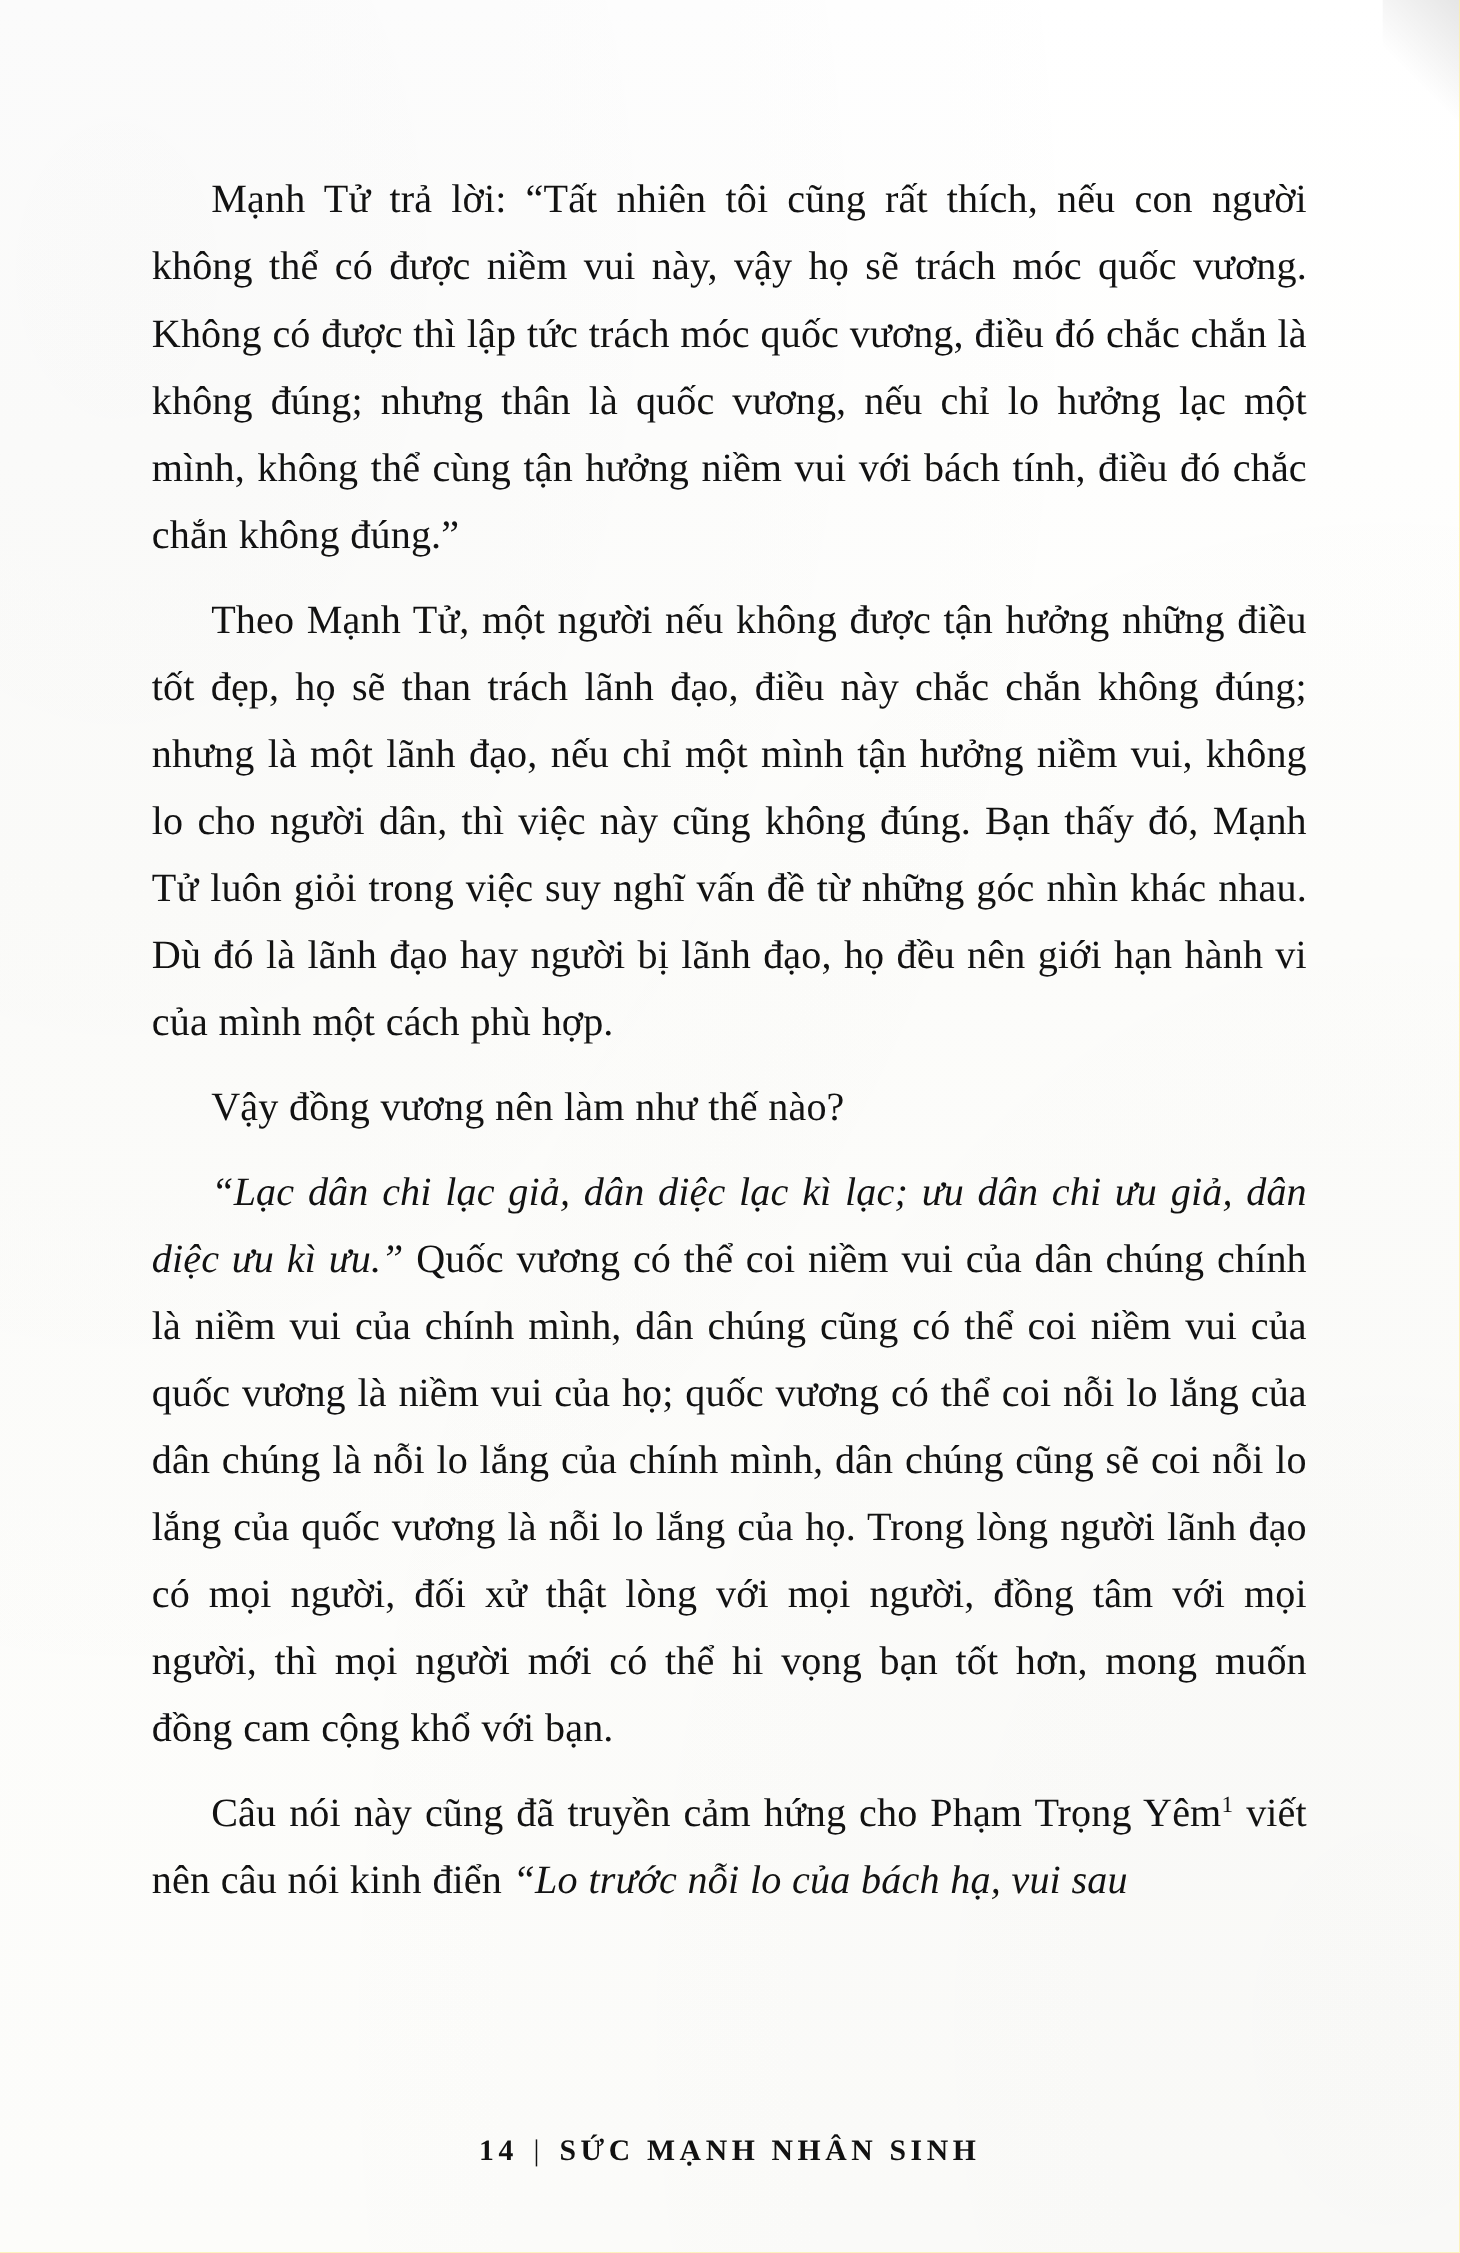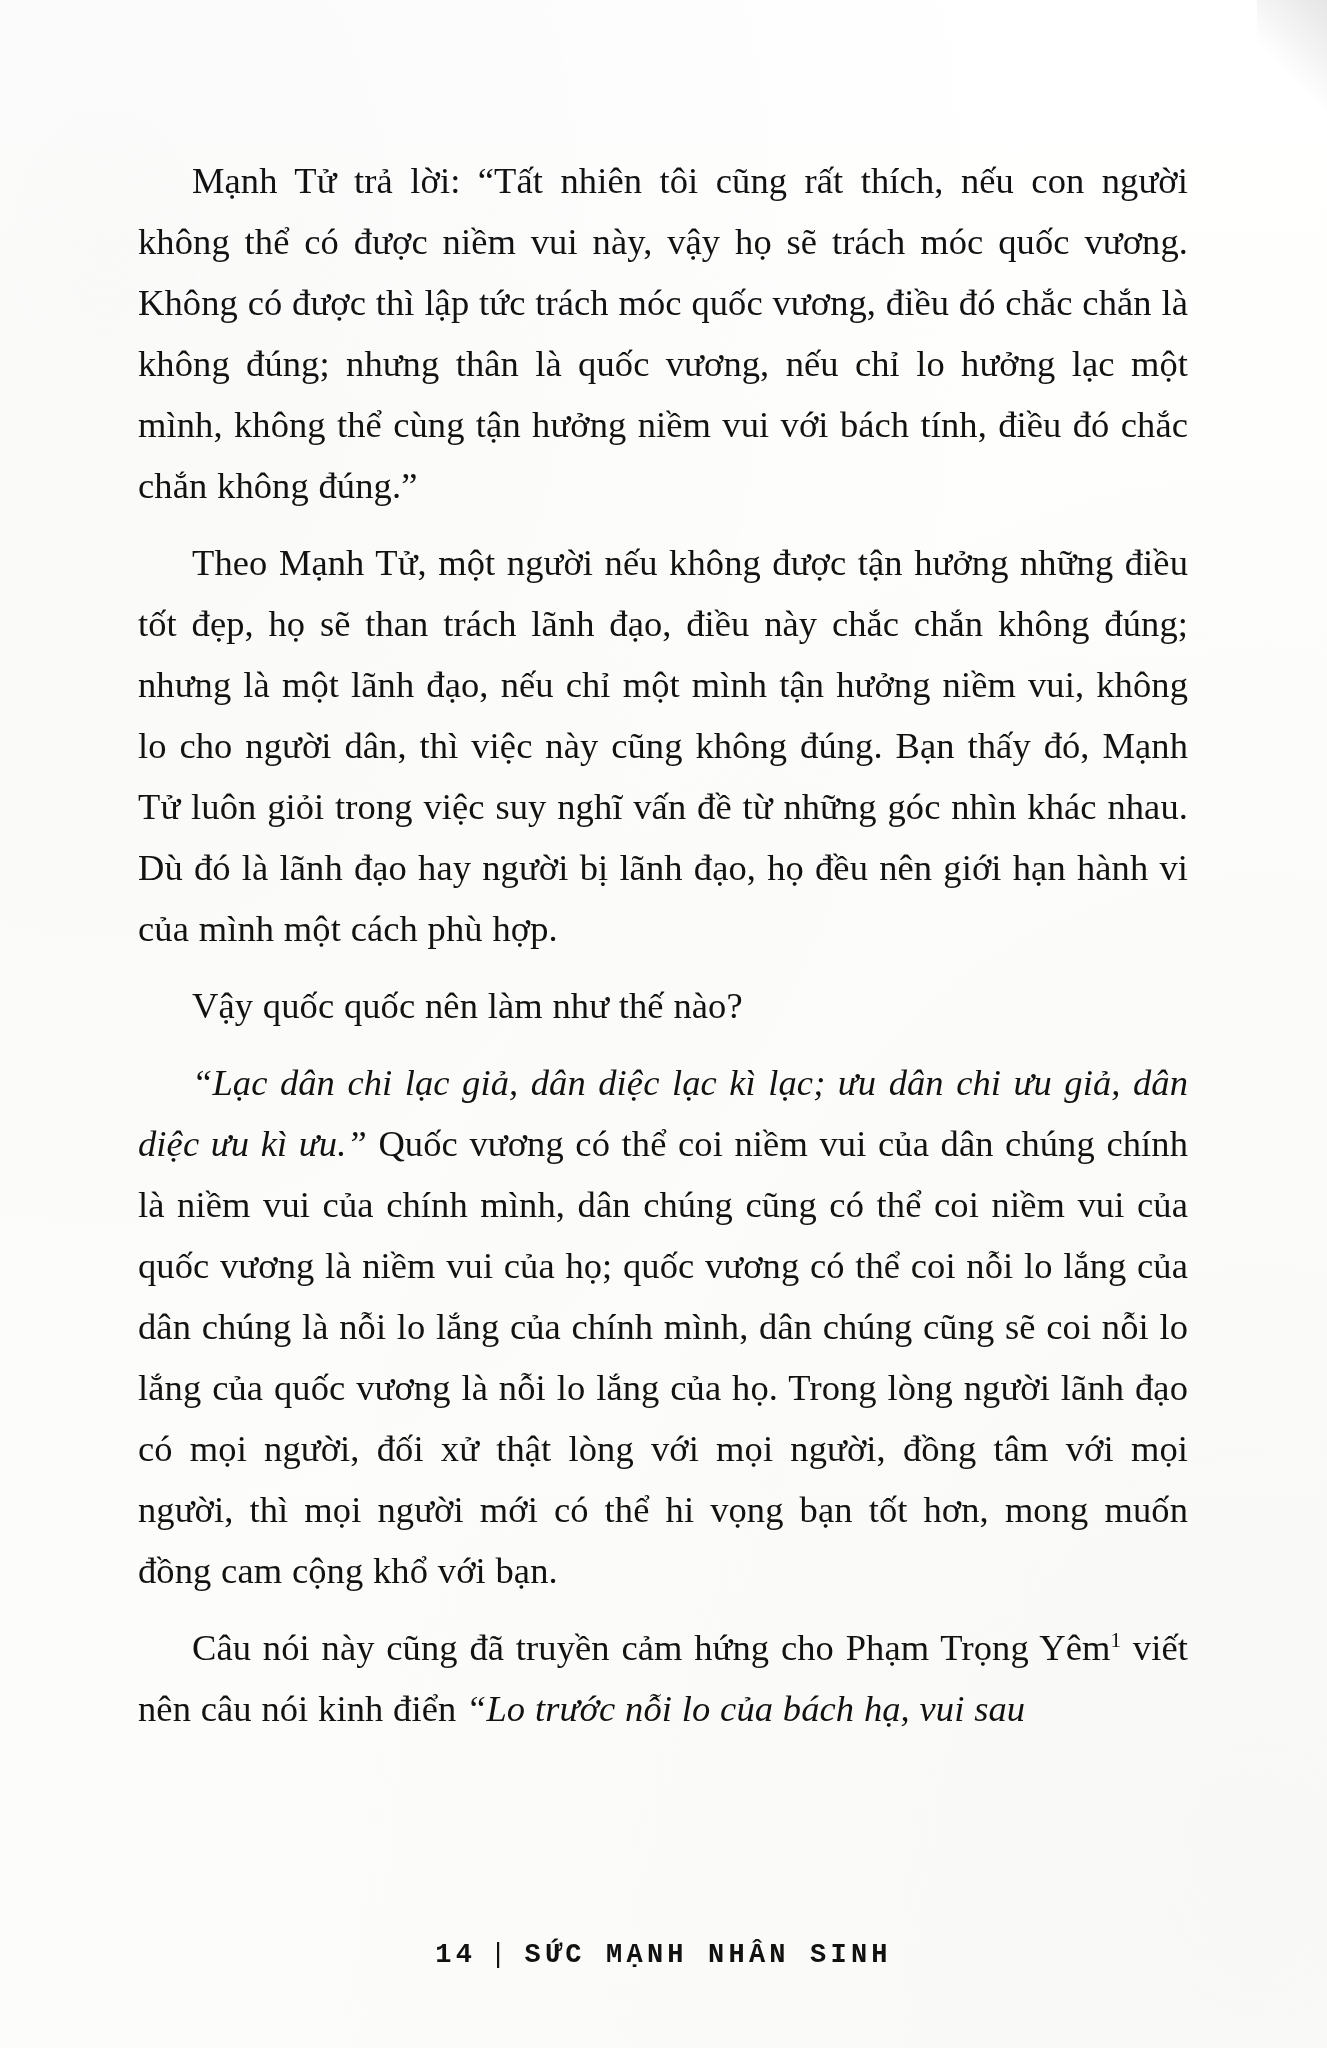--- a/index.html
+++ b/index.html
@@ -111,21 +111,21 @@
     line-height: 0;
   }
 
   
   .page-footer {
     position: absolute;
     left: 0;
     right: 0;
     top: 1940px;
     text-align: center;
-    font-family: Liberation Mono, monospace;
+    font-family: Liberation Serif, serif;
     font-weight: 700;
     font-size: 27px;
     letter-spacing: 4.2px;
     color: #111111;
   }
 
   .page-footer .sep {
     display: inline-block;
     padding: 0 14px;
     font-weight: 400;
@@ -137,21 +137,21 @@
 <div class="page">
   <div class="paper-texture"></div>
   <div class="corner-curl"></div>
 
   <div class="content">
 
     <p class="body-text indent para-gap">Mạnh Tử trả lời: “Tất nhiên tôi cũng rất thích, nếu con người không thể có được niềm vui này, vậy họ sẽ trách móc quốc vương. Không có được thì lập tức trách móc quốc vương, điều đó chắc chắn là không đúng; nhưng thân là quốc vương, nếu chỉ lo hưởng lạc một mình, không thể cùng tận hưởng niềm vui với bách tính, điều đó chắc chắn không đúng.”</p>
 
     <p class="body-text indent para-gap">Theo Mạnh Tử, một người nếu không được tận hưởng những điều tốt đẹp, họ sẽ than trách lãnh đạo, điều này chắc chắn không đúng; nhưng là một lãnh đạo, nếu chỉ một mình tận hưởng niềm vui, không lo cho người dân, thì việc này cũng không đúng. Bạn thấy đó, Mạnh Tử luôn giỏi trong việc suy nghĩ vấn đề từ những góc nhìn khác nhau. Dù đó là lãnh đạo hay người bị lãnh đạo, họ đều nên giới hạn hành vi của mình một cách phù hợp.</p>
 
-    <p class="body-text indent para-gap">Vậy quốc quốc nên làm như thế nào?</p>
+    <p class="body-text indent para-gap">Vậy đồng vương nên làm như thế nào?</p>
 
     <p class="body-text indent para-gap">
       <span class="italic">“Lạc dân chi lạc giả, dân diệc lạc kì lạc; ưu dân chi ưu giả, dân diệc ưu kì ưu.”</span><span> Quốc vương có thể coi niềm vui của dân chúng chính là niềm vui của chính mình, dân chúng cũng có thể coi niềm vui của quốc vương là niềm vui của họ; quốc vương có thể coi nỗi lo lắng của dân chúng là nỗi lo lắng của chính mình, dân chúng cũng sẽ coi nỗi lo lắng của quốc vương là nỗi lo lắng của họ. Trong lòng người lãnh đạo có mọi người, đối xử thật lòng với mọi người, đồng tâm với mọi người, thì mọi người mới có thể hi vọng bạn tốt hơn, mong muốn đồng cam cộng khổ với bạn.</span>
     </p>
 
     <p class="body-text indent">
       <span>Câu nói này cũng đã truyền cảm hứng cho Phạm Trọng Yêm</span><sup class="fn-ref">1</sup><span> viết nên câu nói kinh điển </span><span class="italic">“Lo trước nỗi lo của bách hạ, vui sau</span>
     </p>
 
   </div>

